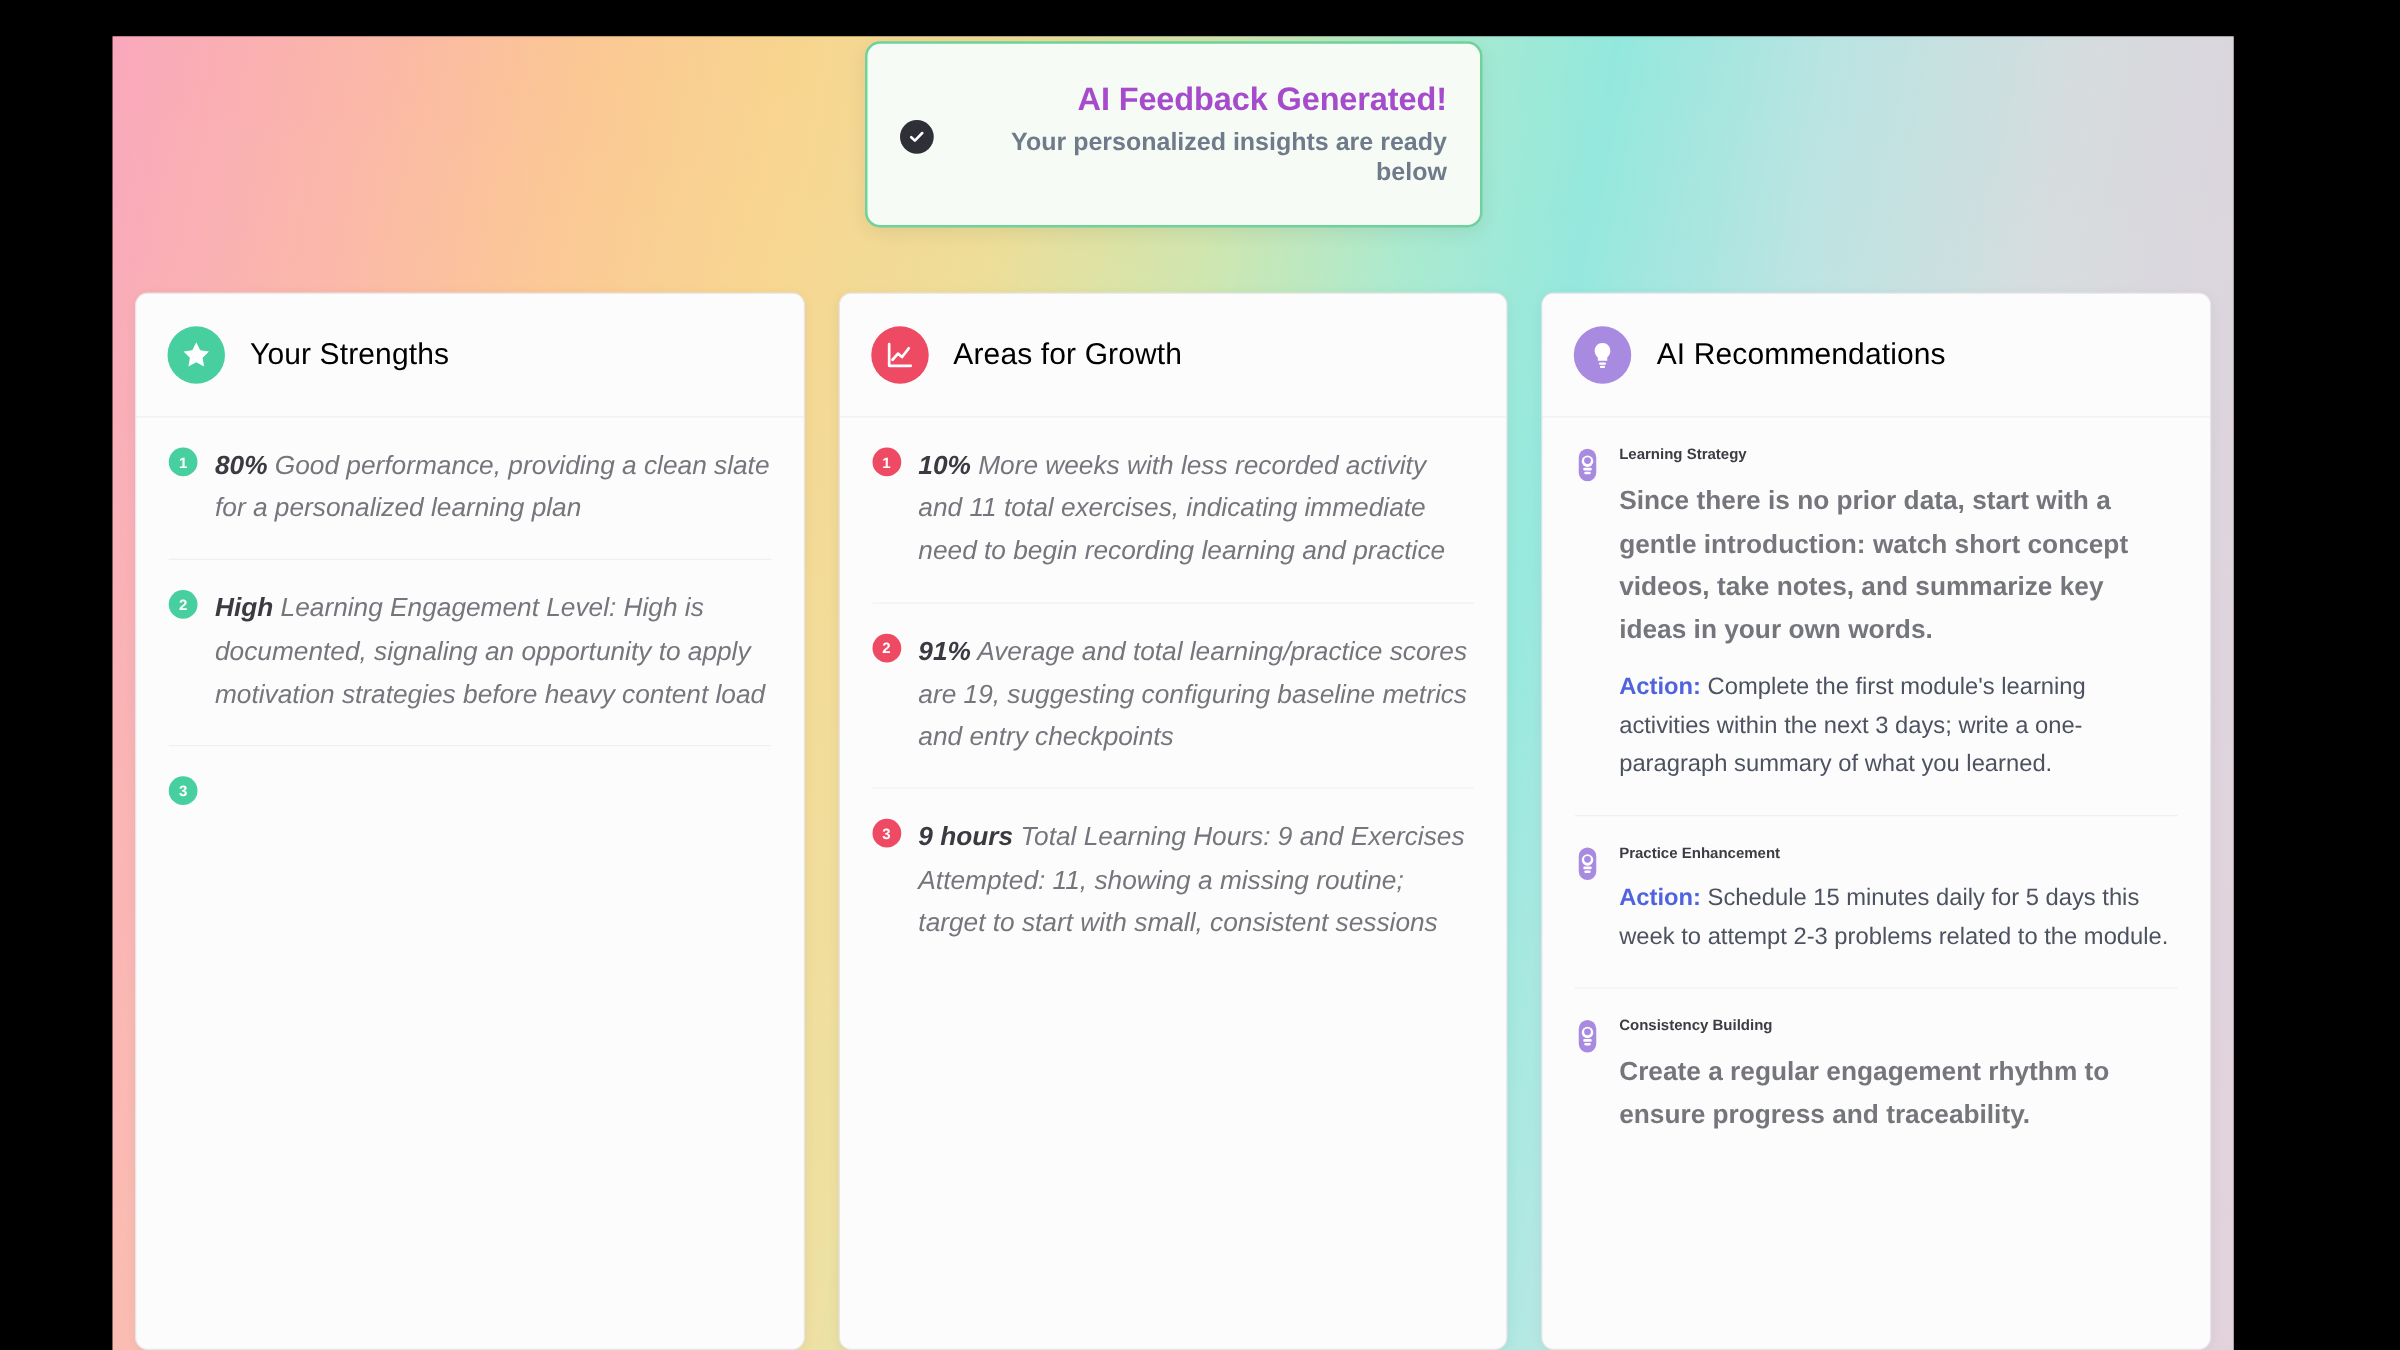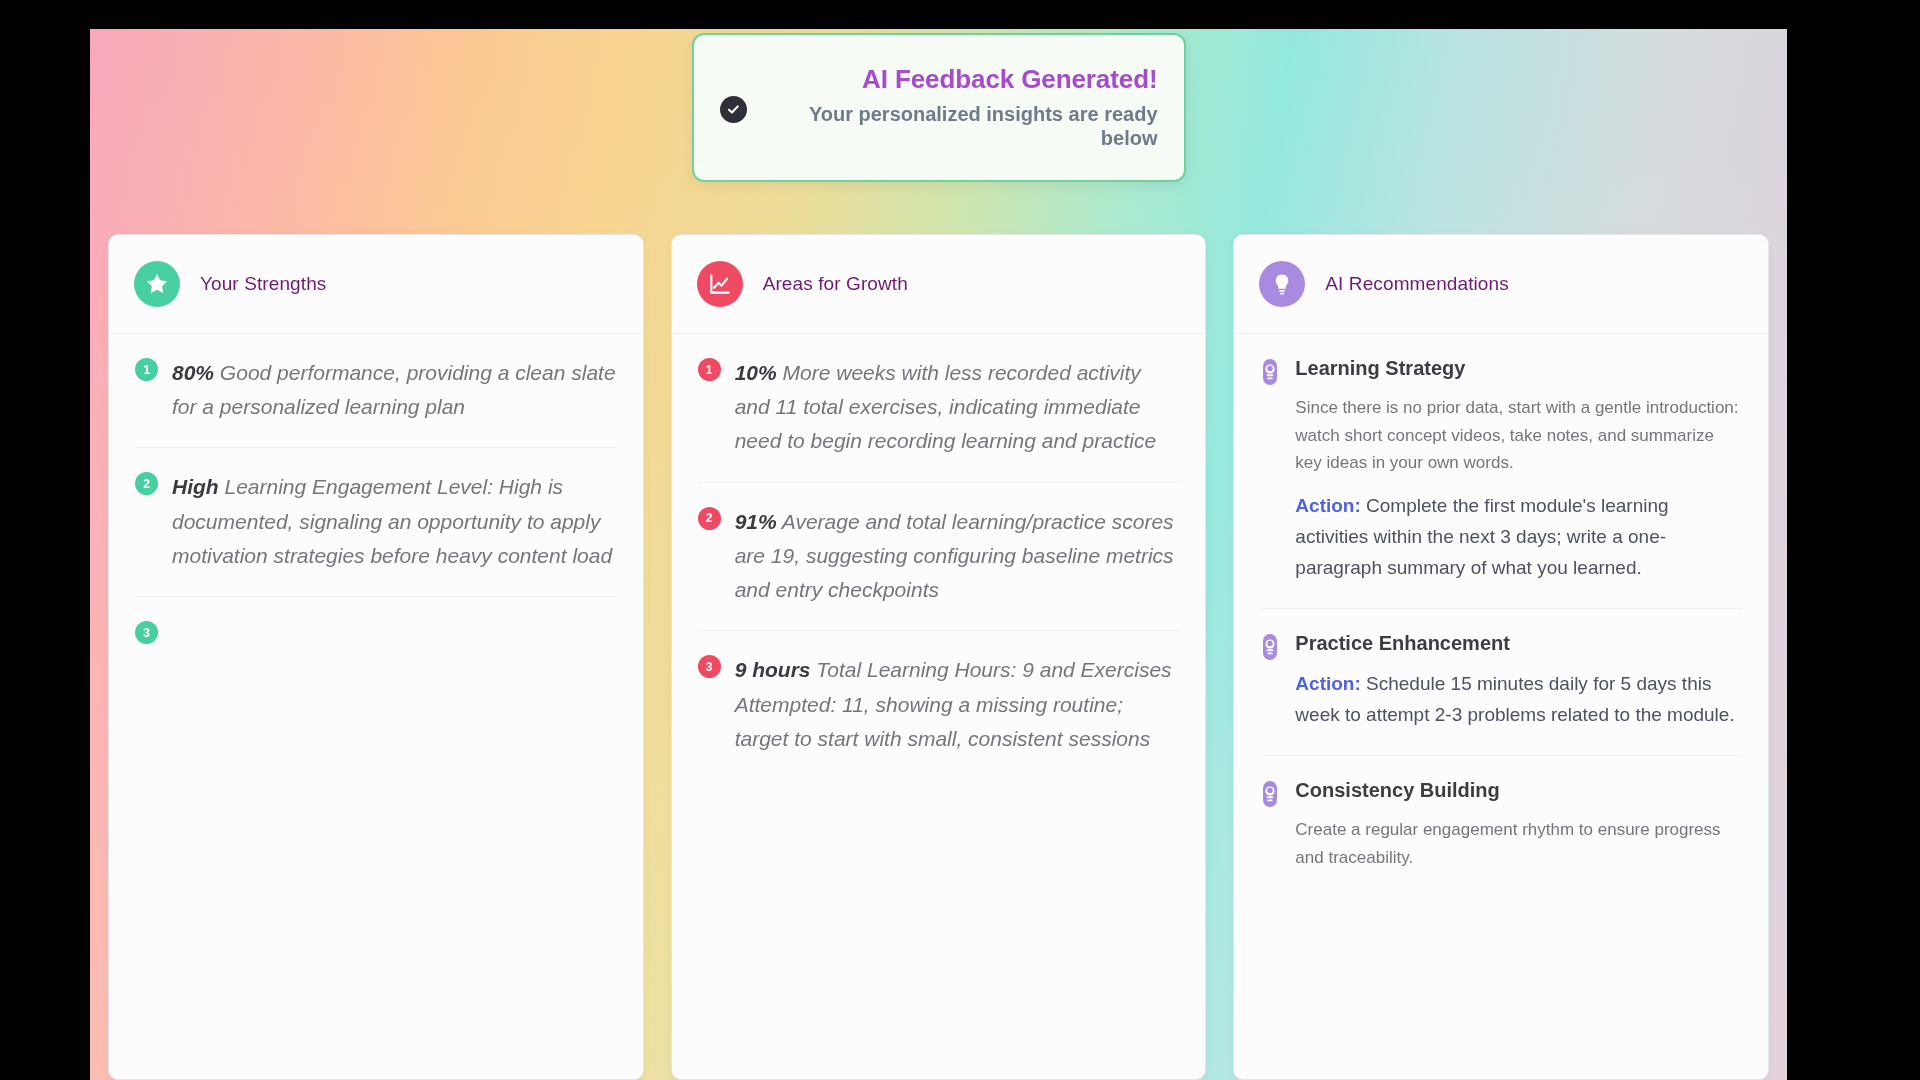--- a/index.html
+++ b/index.html
@@ -127,22 +127,22 @@
     height: 46px;
     border-radius: 50%;
     display: flex;
     align-items: center;
     justify-content: center;
     flex: 0 0 auto;
   }
   .card-icon svg { display: block; }
 
   .card-title {
-    font-size: 19px;
-    color: #701a75;
+    font-size: 24px;
+    color: #000000;
     font-weight: normal;
     letter-spacing: 0.1px;
   }
 
   .card-body { padding: 0 26px; }
 
   
   .num-item {
     display: flex;
     gap: 14px;
@@ -186,29 +186,30 @@
     border-bottom: 1px solid #f1eff1;
   }
   .rec-item:last-child { border-bottom: none; }
 
   .rec-bulb { flex: 0 0 auto; margin-top: 2px; }
   .rec-bulb svg { display: block; }
 
   .rec-content { display: flex; flex-direction: column; gap: 14px; }
 
   .rec-title {
-    font-size: 20px;
+    font-size: 12px;
     font-weight: bold;
     color: #3c3d43;
     line-height: 1.2;
   }
   .rec-desc {
-    font-size: 17px;
+    font-size: 21px;
     line-height: 1.63;
     color: #74767c;
+    font-weight: bold;
   }
   .rec-action {
     font-size: 19px;
     line-height: 1.63;
     color: #4c5260;
   }
   .rec-action .action-label {
     font-weight: bold;
     color: #4f63e0;
   }

